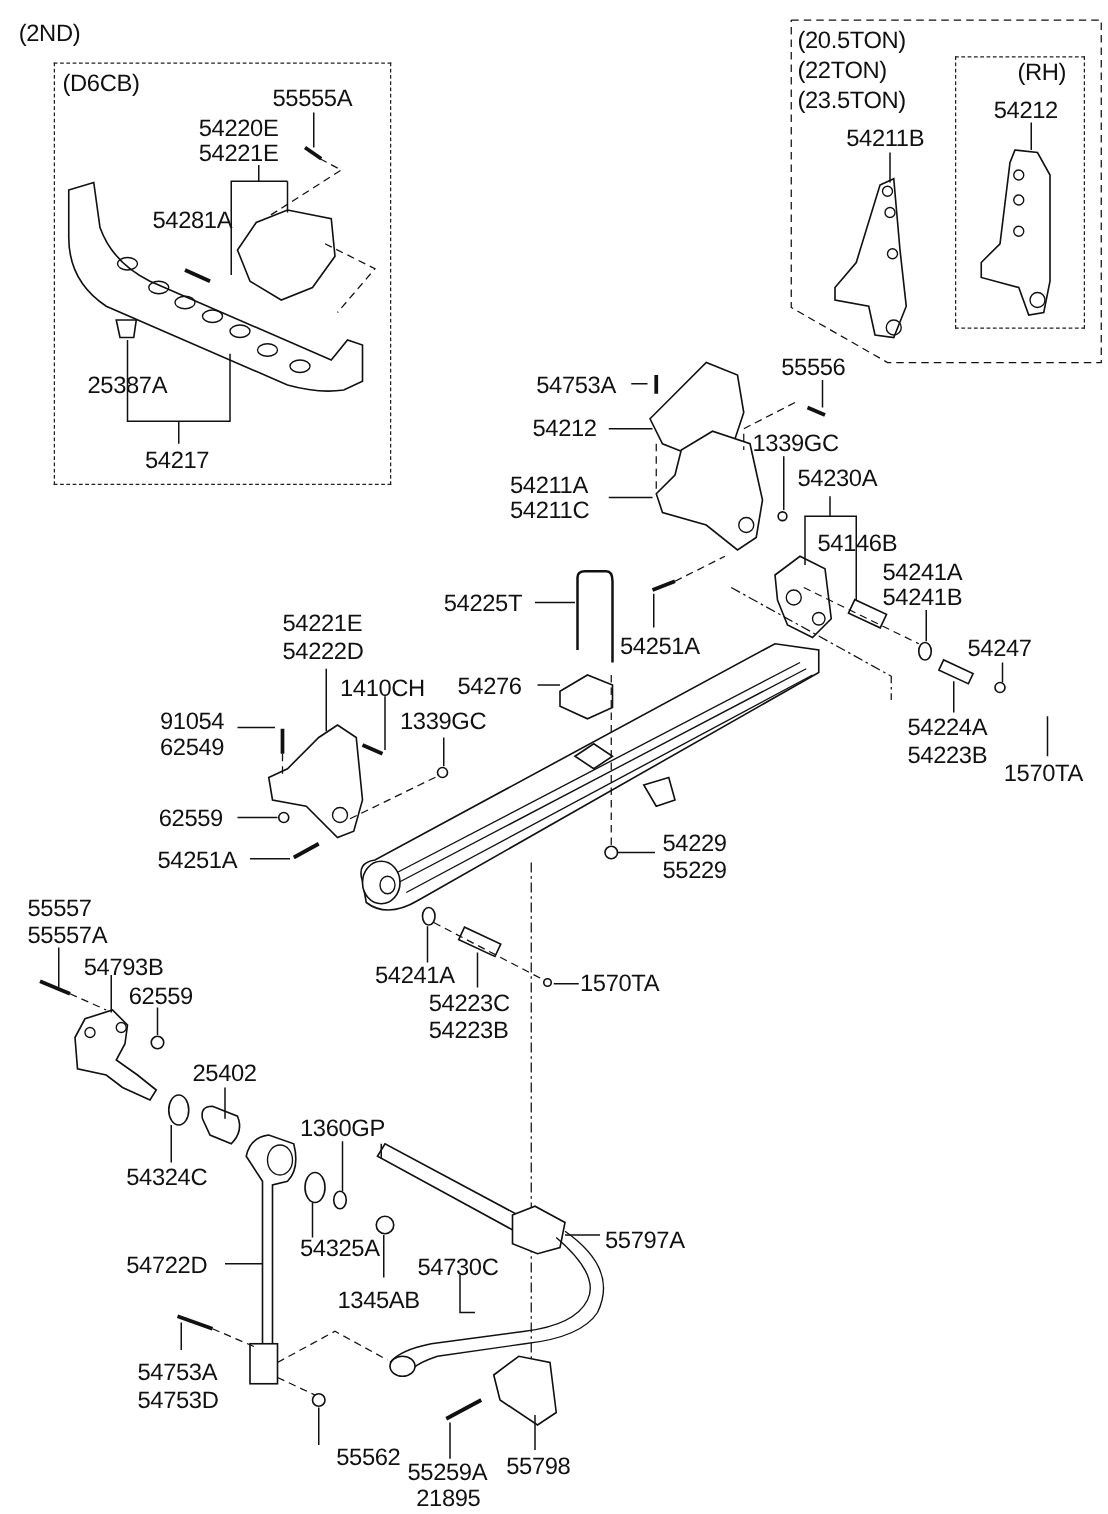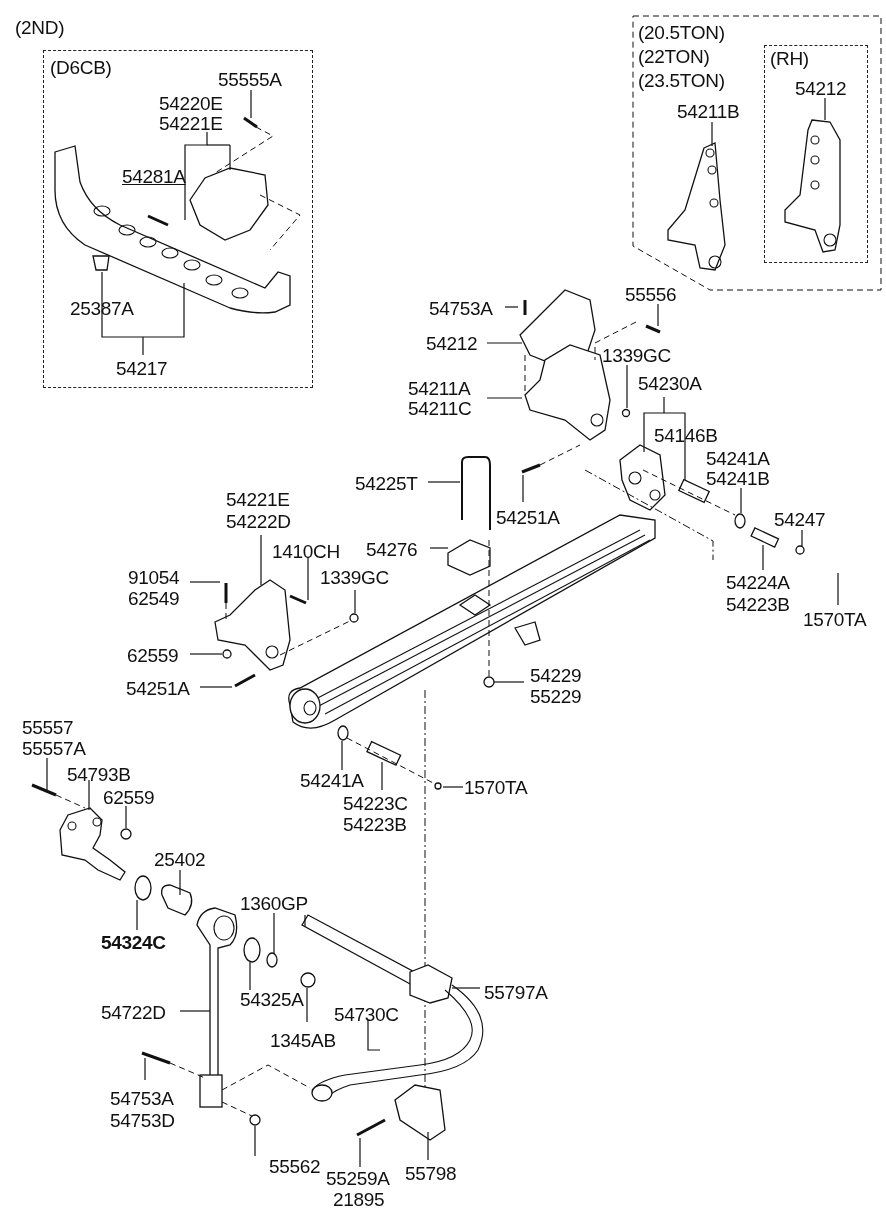--- a/index.html
+++ b/index.html
@@ -193,26 +193,26 @@
     <line class="ln" x1="255" y1="1126" x2="255" y2="1156"></line>
     <line class="dash" x1="222" y1="1102" x2="252" y2="1116"></line>
     <polyline class="dash" points="222,1090 268,1065 310,1088"></polyline>
   </svg>
 
   <div class="lbl" style="left:15px;top:17px;">(2ND)</div>
   <div class="lbl" style="left:50px;top:57px;">(D6CB)</div>
   <div class="lbl" style="left:638px;top:22px;">(20.5TON)</div>
   <div class="lbl" style="left:638px;top:46px;">(22TON)</div>
   <div class="lbl" style="left:638px;top:70px;">(23.5TON)</div>
-  <div class="lbl" style="left:770px;top:48px;">(RH)</div>
+  <div class="lbl" style="left:814px;top:48px;">(RH)</div>
 
   <div class="lbl" style="left:218px;top:69px;">55555A</div>
   <div class="lbl" style="left:159px;top:93px;">54220E</div>
   <div class="lbl" style="left:159px;top:113px;">54221E</div>
-  <div class="lbl" style="left:122px;top:166px;text-decoration:underline;">54281A</div>
+  <div class="lbl" style="left:122px;top:166px;">54281A</div>
   <div class="lbl" style="left:70px;top:298px;">25387A</div>
   <div class="lbl" style="left:116px;top:358px;">54217</div>
   <div class="lbl" style="left:677px;top:101px;">54211B</div>
   <div class="lbl" style="left:795px;top:78px;">54212</div>
 
   <div class="lbl" style="left:429px;top:298px;">54753A</div>
   <div class="lbl" style="left:625px;top:284px;">55556</div>
   <div class="lbl" style="left:426px;top:333px;">54212</div>
   <div class="lbl" style="left:602px;top:345px;">1339GC</div>
   <div class="lbl" style="left:408px;top:378px;">54211A</div>
@@ -240,21 +240,21 @@
   <div class="lbl" style="left:126px;top:678px;">54251A</div>
   <div class="lbl" style="left:22px;top:717px;">55557</div>
   <div class="lbl" style="left:22px;top:738px;">55557A</div>
   <div class="lbl" style="left:300px;top:770px;">54241A</div>
   <div class="lbl" style="left:464px;top:777px;">1570TA</div>
   <div class="lbl" style="left:343px;top:793px;">54223C</div>
   <div class="lbl" style="left:343px;top:814px;">54223B</div>
   <div class="lbl" style="left:67px;top:764px;">54793B</div>
   <div class="lbl" style="left:103px;top:787px;">62559</div>
   <div class="lbl" style="left:154px;top:849px;">25402</div>
-  <div class="lbl" style="left:101px;top:932px;font-weight:bold;">54324C</div>
+  <div class="lbl" style="left:101px;top:932px;">54324C</div>
   <div class="lbl" style="left:240px;top:893px;">1360GP</div>
   <div class="lbl" style="left:484px;top:982px;">55797A</div>
   <div class="lbl" style="left:240px;top:989px;">54325A</div>
   <div class="lbl" style="left:101px;top:1002px;">54722D</div>
   <div class="lbl" style="left:334px;top:1004px;">54730C</div>
   <div class="lbl" style="left:270px;top:1030px;">1345AB</div>
   <div class="lbl" style="left:110px;top:1088px;">54753A</div>
   <div class="lbl" style="left:110px;top:1110px;">54753D</div>
   <div class="lbl" style="left:242px;top:1156px;margin-left:27px;">55562</div>
   <div class="lbl" style="left:326px;top:1168px;">55259A</div>

